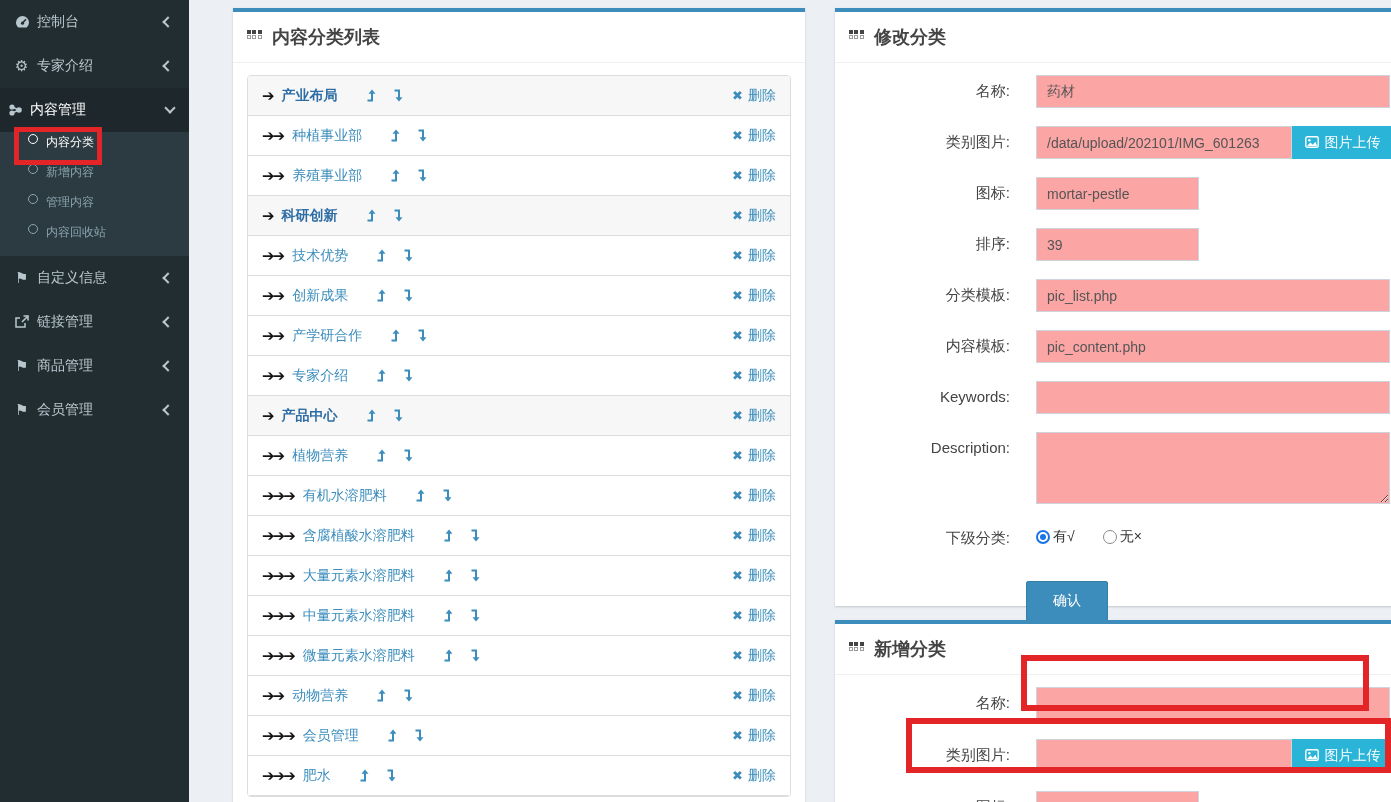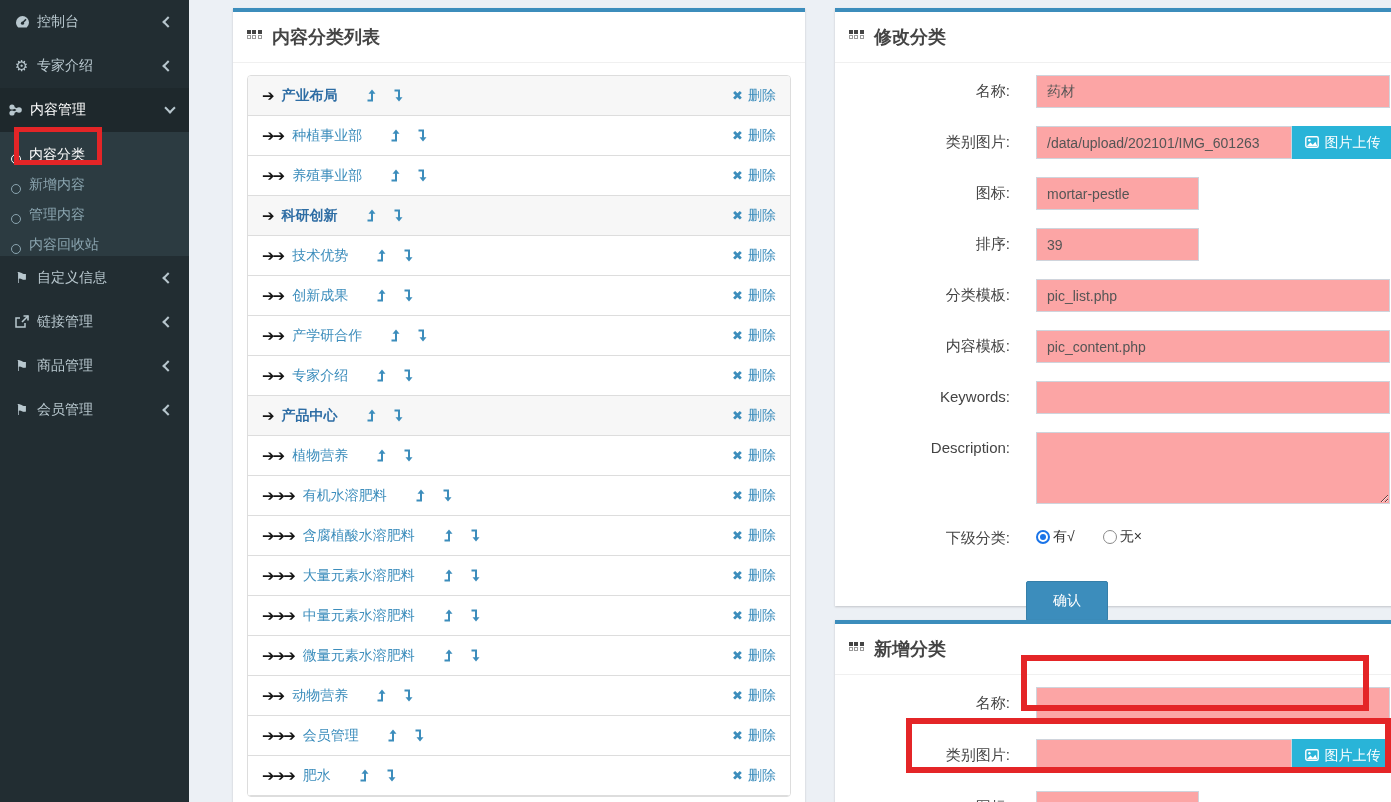--- a/index.html
+++ b/index.html
@@ -20,22 +20,22 @@
   }
   .side-item.open { background:#1e282c; color:#fff;padding-left:8px; }
   .side-icon { width:22px; flex:none; display:inline-flex; align-items:center; }
   .side-icon .glyph { font-size:15px; line-height:1; font-family:"DejaVu Sans",sans-serif; }
   .side-label { flex:1; }
   .chev { width:8px; height:8px; border-left:2px solid #b8c7ce; border-bottom:2px solid #b8c7ce; flex:none; }
   .chev.left { transform:rotate(45deg); margin-right:2px; }
   .chev.down { transform:rotate(-45deg); margin-top:-4px; }
   .side-sub { background:#2c3b41; padding:2px 0; }
   .side-sub-item {
-    display:flex; align-items:flex-end; height:30px; padding:0 15px 0 11px;
-    color:#8aa4af; cursor:pointer; font-size:14px;
+    display:flex; align-items:flex-start; height:30px; padding:0 15px 0 28px;
+    color:#8aa4af; cursor:pointer; font-size:12px;
   }
   .side-sub-item.active { color:#fff; }
   .bullet {
     width:10px; height:10px; border:1px solid #8aa4af; border-radius:50%;
     margin-right:8px; flex:none;
   }
   .side-sub-item.active .bullet { border-color:#fff; }
 
   
   .box {

